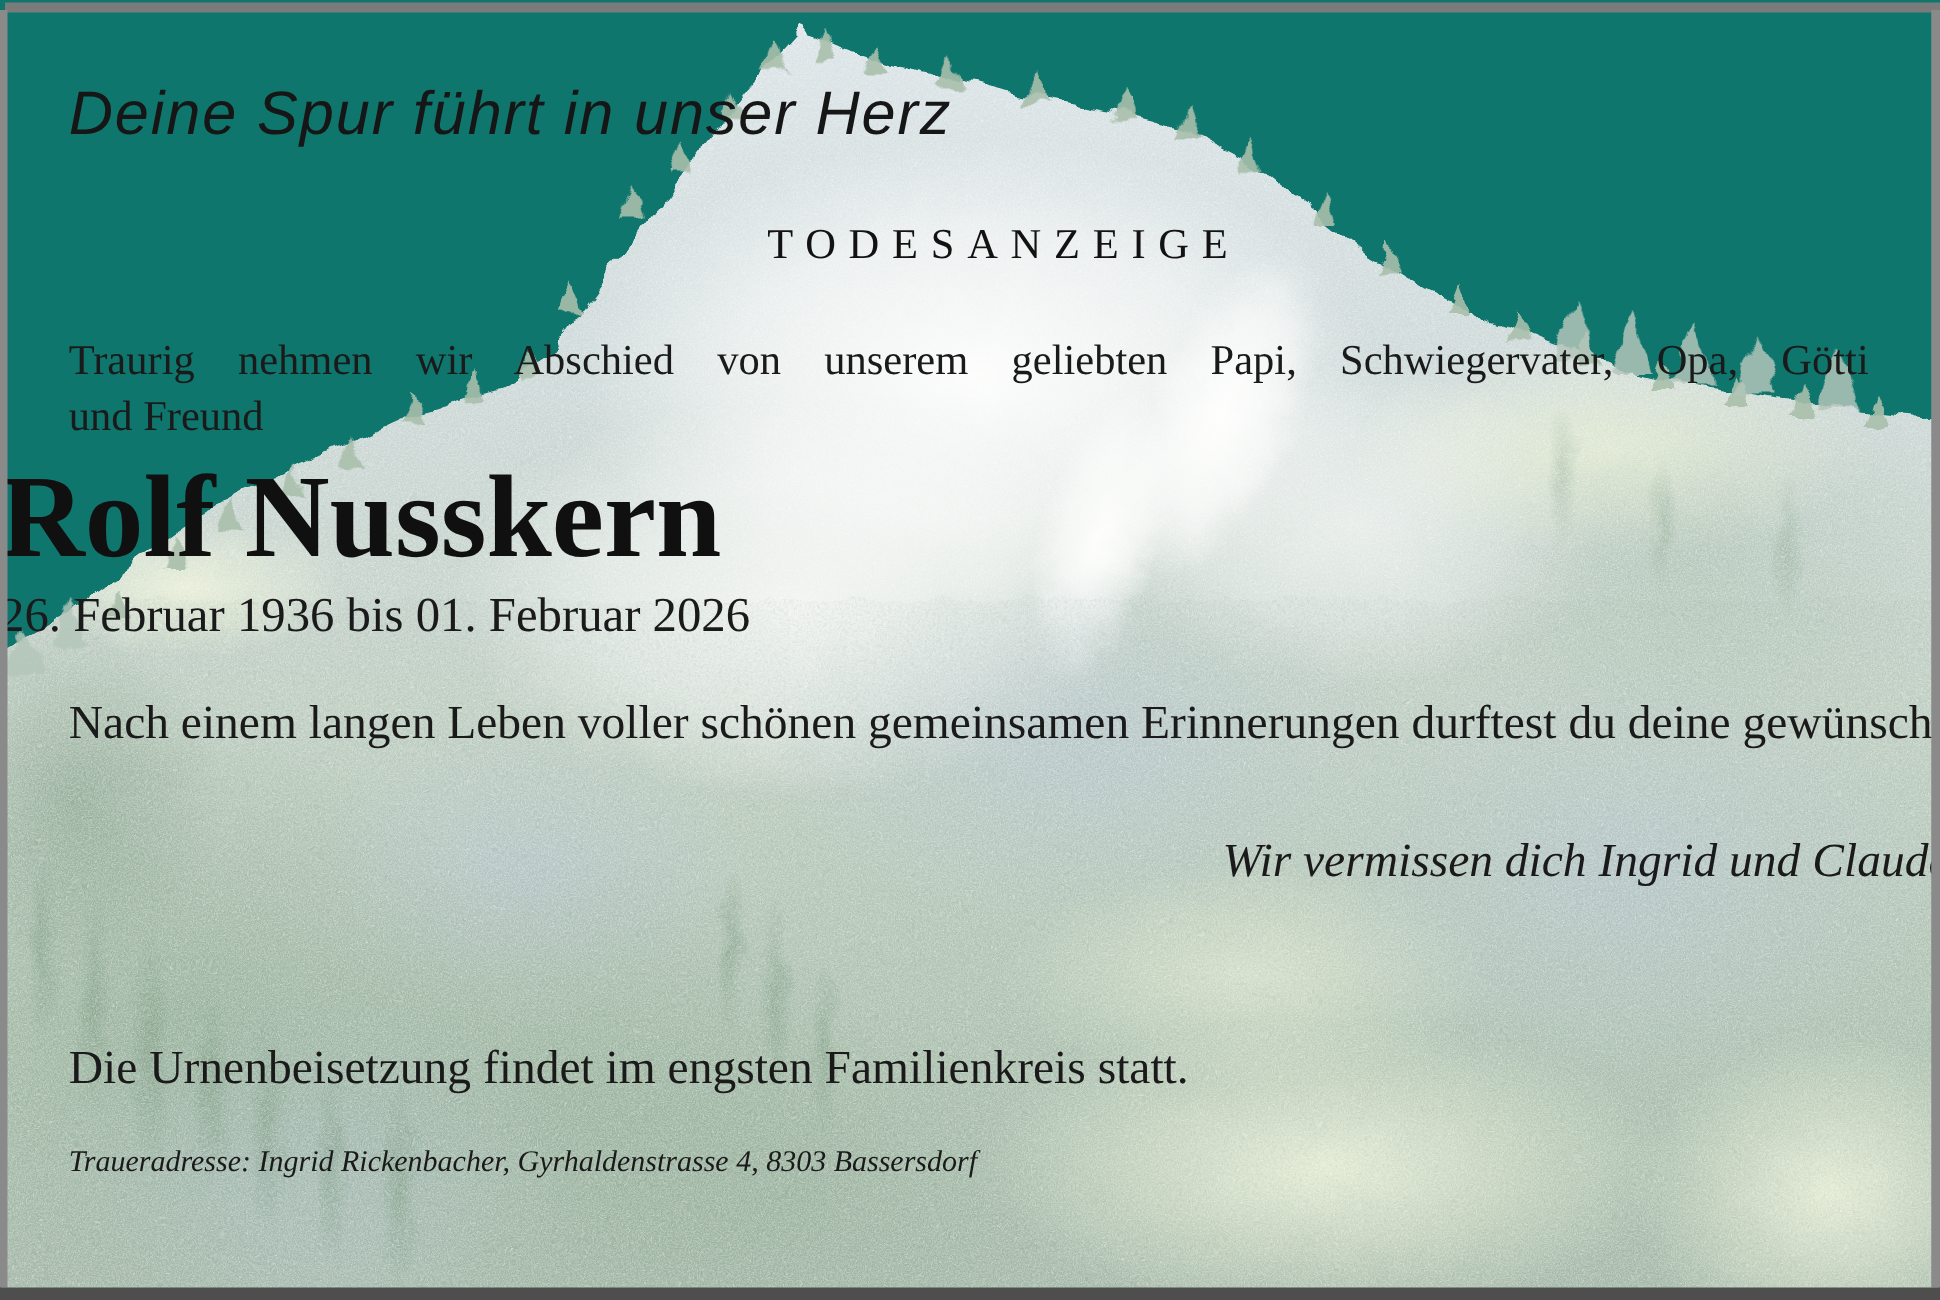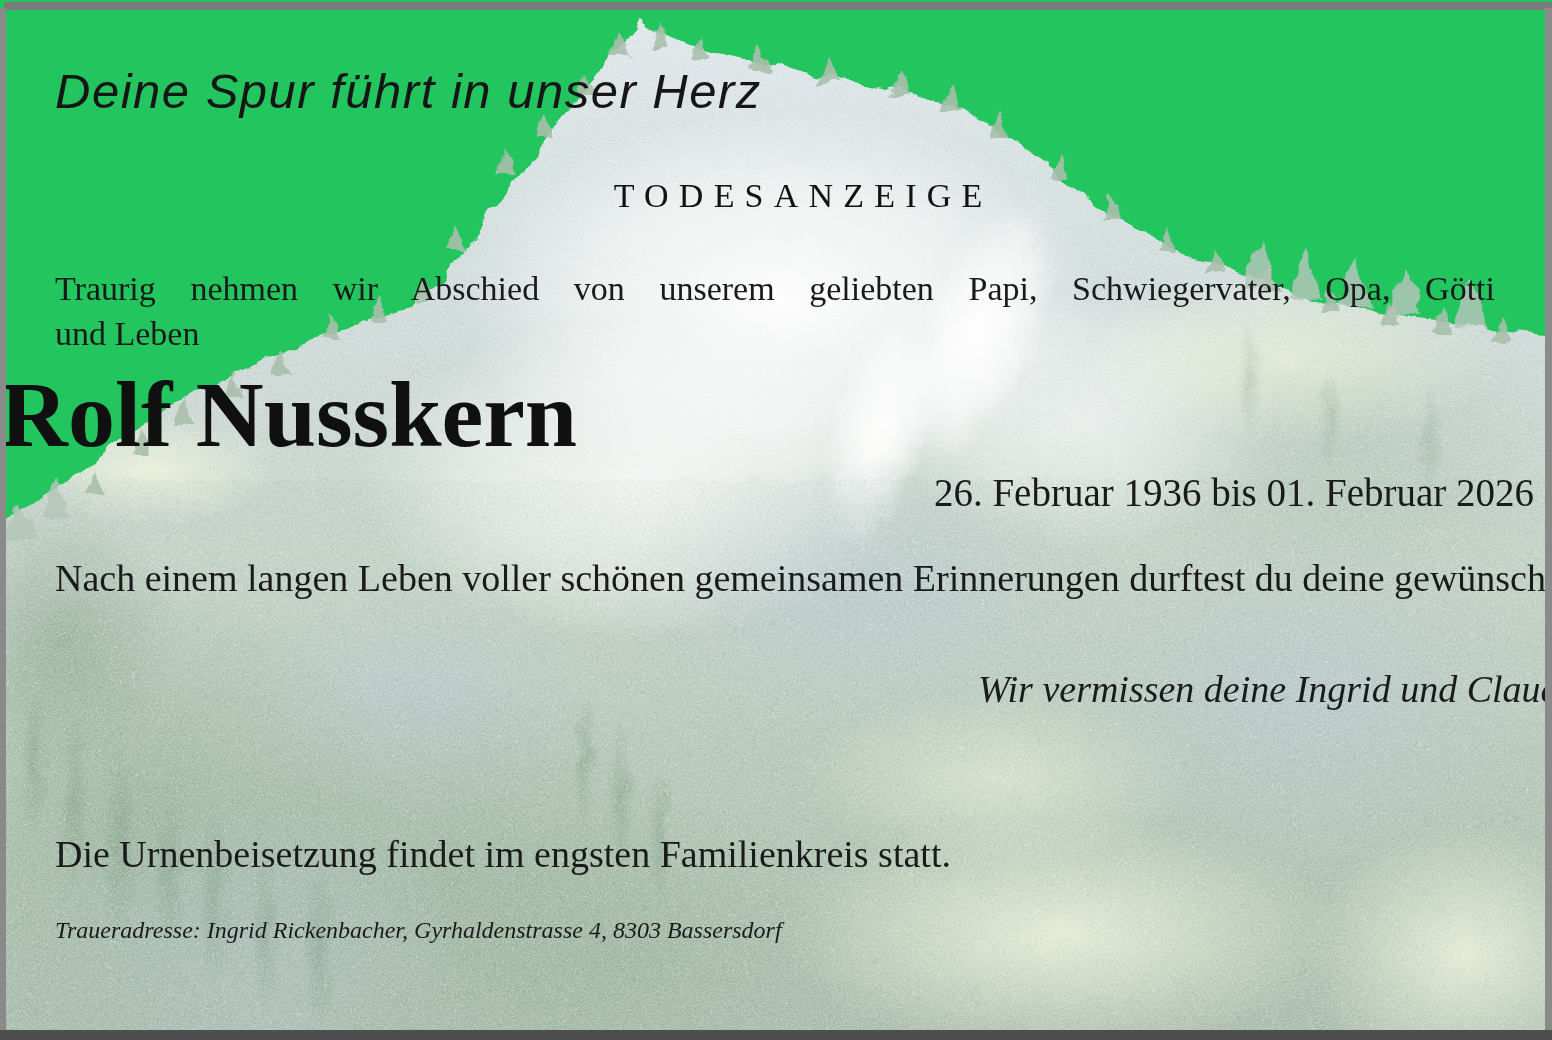--- a/index.html
+++ b/index.html
@@ -1,19 +1,19 @@
 <!DOCTYPE html>
 <html><head>
 <meta charset="utf-8">
 <style>
   html,body{margin:0;padding:0;background:#ffffff;}
   .page{
     position:relative;
     width:1552px;height:1040px;
-    background:#22c55e;
+    background:#0f766e;
     overflow:hidden;
     font-family:"Liberation Serif", serif;
     color:#1a1a1a;
   }
   .bg{position:absolute;inset:0;z-index:1;}
   .content{position:absolute;inset:0;z-index:2;}
 
   
   .frame-top{position:absolute;top:2px;left:4px;right:0;height:8px;background:#7b7b7b;z-index:3;}
   .frame-left{position:absolute;top:8px;bottom:10px;left:0;width:6px;background:#8a8a8a;z-index:3;}
@@ -41,22 +41,22 @@
   }
   .intro .j{display:block;text-align:justify;text-align-last:justify;}
   .intro .l{display:block;}
   .deceased-name{
     position:absolute;left:0;right:0;top:362px;
     margin:0;text-align:left;
     font-size:94px;line-height:104px;font-weight:bold;
     color:#101010;
   }
   .dates{
-    position:absolute;left:0;right:18px;top:470px;
-    text-align:right;font-size:39px;line-height:46px;
+    position:absolute;left:0;right:4px;top:470px;
+    text-align:left;font-size:39px;line-height:46px;
   }
   .tribute{
     position:absolute;left:55px;top:556px;
     font-size:38px;line-height:45px;white-space:nowrap;
   }
   .mourners{
     position:absolute;left:978px;top:670px;
     font-style:italic;font-size:38px;line-height:39.5px;
     white-space:nowrap;
   }
@@ -218,34 +218,34 @@
   <div class="frame-bottom"></div>
 
   <div class="content">
 
     <div class="motto">Deine Spur führt in unser Herz</div>
 
     <div class="notice-type">TODESANZEIGE</div>
 
     <div class="intro">
       <span class="j">Traurig nehmen wir Abschied von unserem geliebten Papi, Schwiegervater, Opa, Götti</span>
-      <span class="l">und Leben</span>
+      <span class="l">und Freund</span>
     </div>
 
     <h1 class="deceased-name">Rolf Nusskern</h1>
 
     <div class="dates">26. Februar 1936 bis 01. Februar 2026</div>
 
     <div class="tribute">
       <span class="l">Nach einem langen Leben voller schönen gemeinsamen Erinnerungen durftest du</span>
       <span class="l">deine gewünschte Ruhe finden. Du wirst immer bei uns sein.</span>
     </div>
 
     <div class="mourners">
-      <span class="l">Wir vermissen deine</span>
+      <span class="l">Wir vermissen dich</span>
       <span class="l">Ingrid und Claude Rickenbacher</span>
       
       
     </div>
 
     <div class="ceremony">Die Urnenbeisetzung findet im engsten Familienkreis statt.</div>
 
     <div class="address">Traueradresse: Ingrid Rickenbacher, Gyrhaldenstrasse 4, 8303 Bassersdorf</div>
 
   </div>

